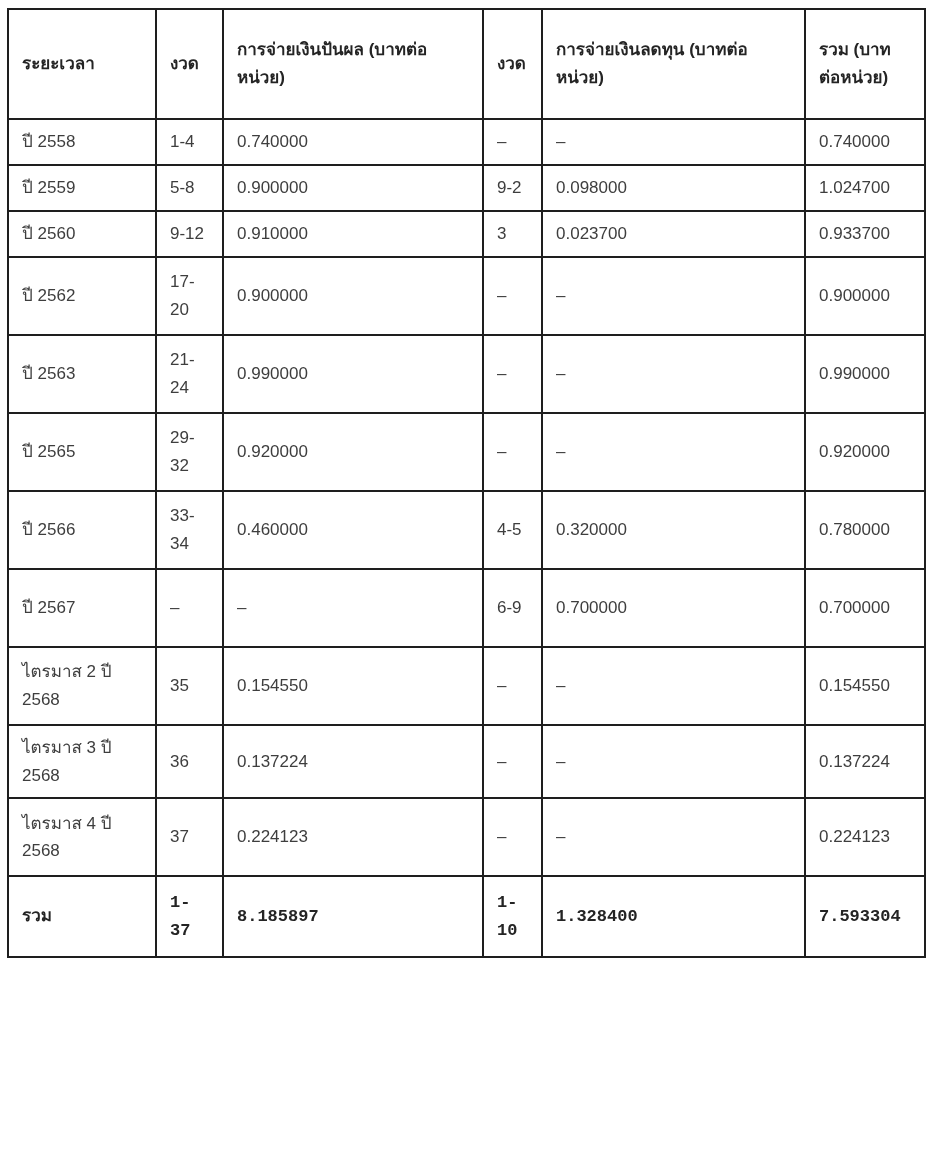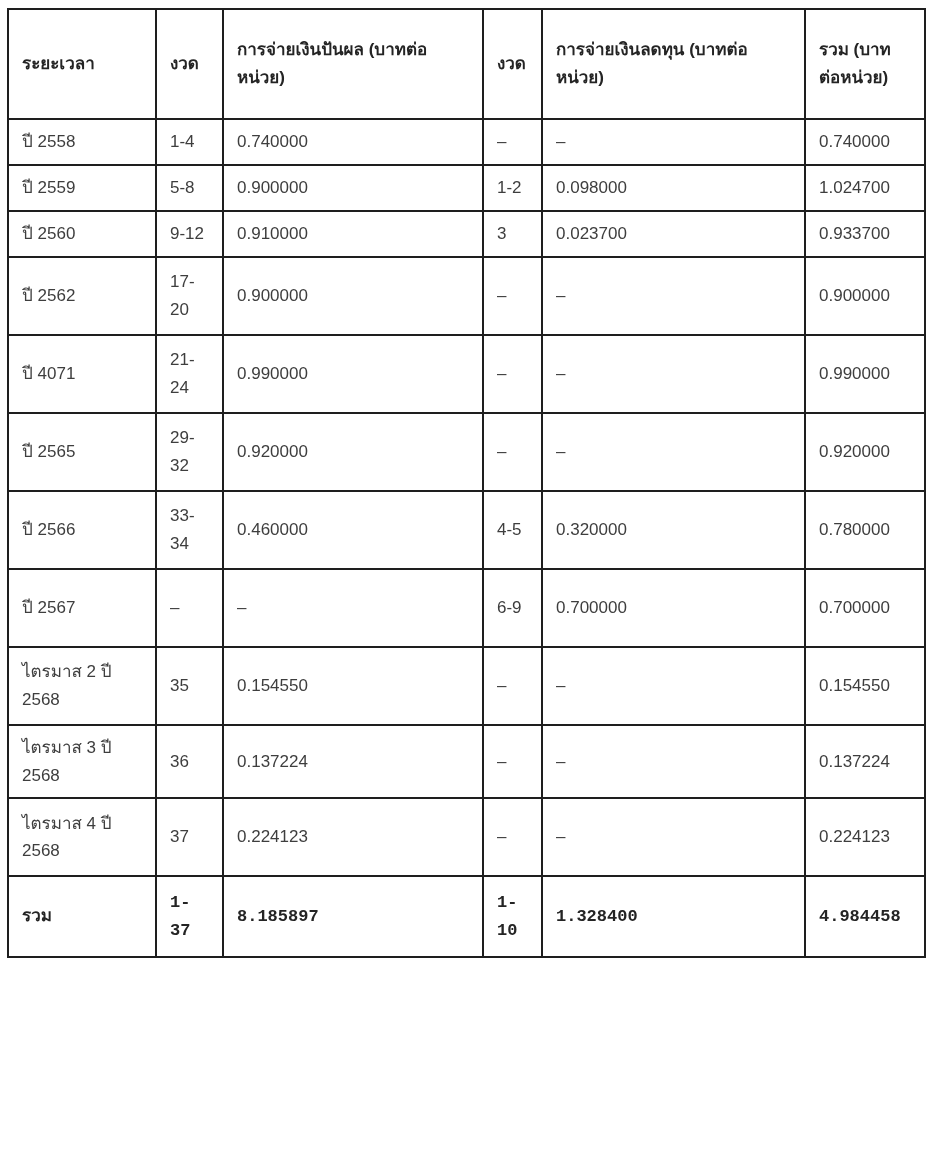--- a/index.html
+++ b/index.html
@@ -85,42 +85,42 @@
           <td>1-4</td>
           <td>0.740000</td>
           <td>–</td>
           <td>–</td>
           <td>0.740000</td>
         </tr>
         <tr>
           <td>ปี 2559</td>
           <td>5-8</td>
           <td>0.900000</td>
-          <td>1-2</td>
+          <td>9-2</td>
           <td>0.098000</td>
           <td>1.024700</td>
         </tr>
         <tr>
           <td>ปี 2560</td>
           <td>9-12</td>
           <td>0.910000</td>
           <td>3</td>
           <td>0.023700</td>
           <td>0.933700</td>
         </tr>
         <tr>
           <td>ปี 2562</td>
           <td>17-20</td>
           <td>0.900000</td>
           <td>–</td>
           <td>–</td>
           <td>0.900000</td>
         </tr>
         <tr>
-          <td>ปี 4071</td>
+          <td>ปี 2563</td>
           <td>21-24</td>
           <td>0.990000</td>
           <td>–</td>
           <td>–</td>
           <td>0.990000</td>
         </tr>
         <tr>
           <td>ปี 2565</td>
           <td>29-32</td>
           <td>0.920000</td>
@@ -167,17 +167,17 @@
           <td>–</td>
           <td>–</td>
           <td>0.224123</td>
         </tr>
         <tr class="total-row">
           <td>รวม</td>
           <td>1-37</td>
           <td>8.185897</td>
           <td>1-10</td>
           <td>1.328400</td>
-          <td>4.984458</td>
+          <td>7.593304</td>
         </tr>
       </tbody>
   </table>
 </div>
 
 </body></html>

